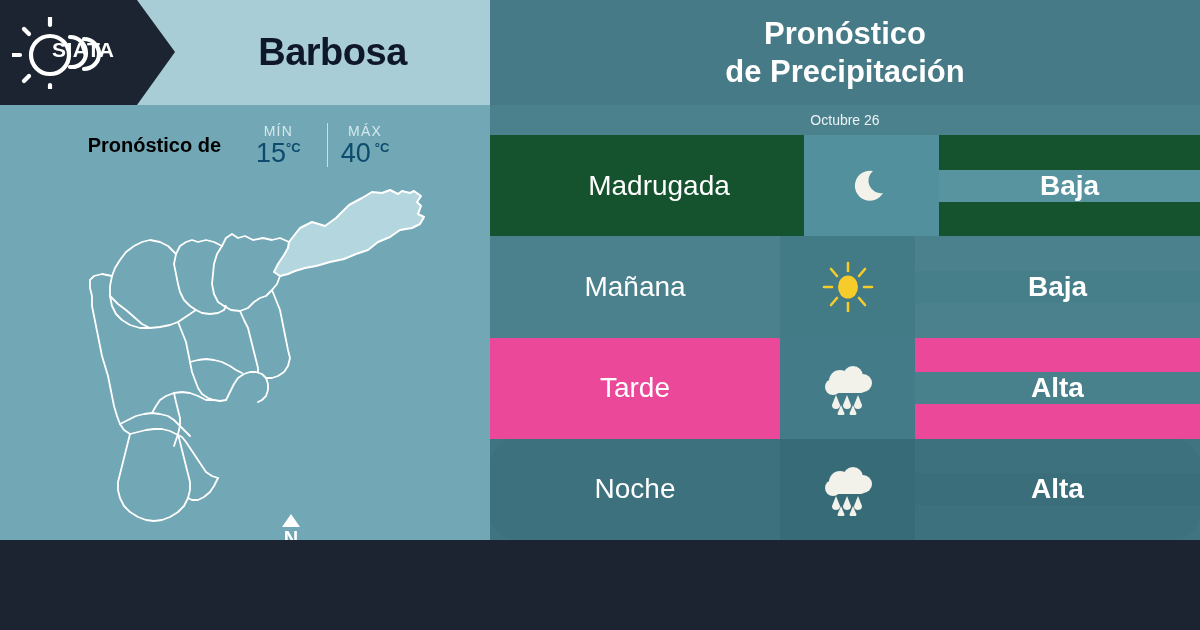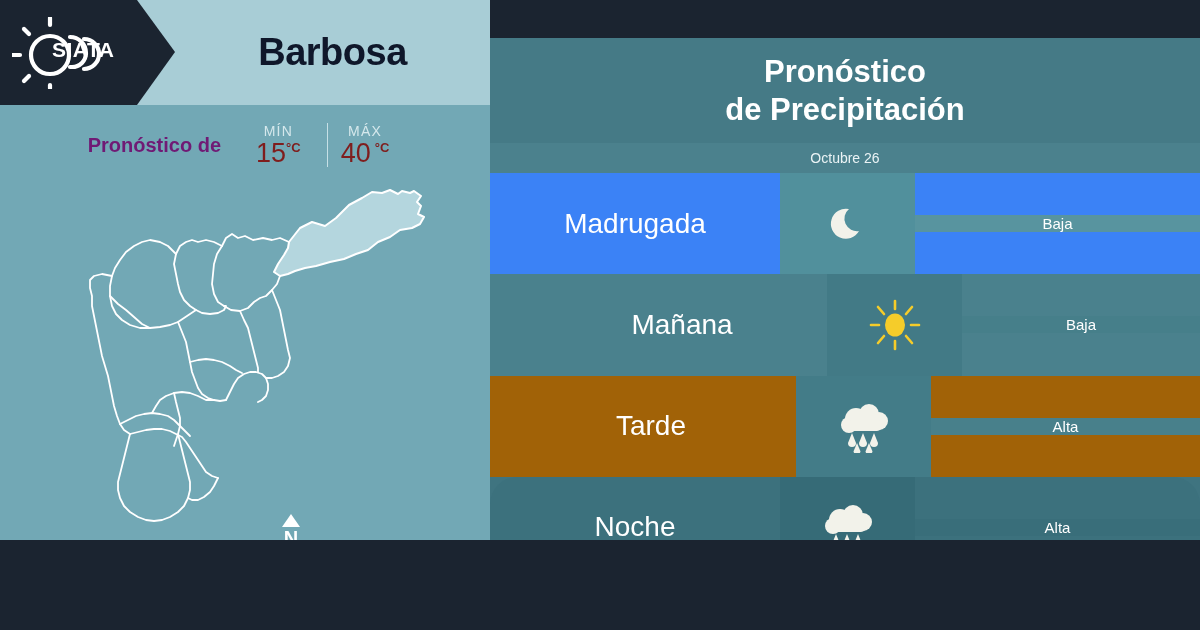--- a/index.html
+++ b/index.html
@@ -36,51 +36,50 @@
     display:flex; align-items:center; justify-content:center;
     color:#0f172a; font-size:38px; font-weight:bold;
     letter-spacing:-0.5px;
   }
 
   .temp-block {
     position:absolute; left:0; top:105px; width:490px; height:80px;
     display:flex; align-items:center; justify-content:center; gap:22px;
   }
   .temp-title {
-    color:#701a75; font-size:20px; font-weight:bold; line-height:1.22;
+    color:#000000; font-size:20px; font-weight:bold; line-height:1.22;
     text-align:center;
   }
   .temp-vals { display:flex; align-items:flex-start; gap:13px; }
   .temp-cell { padding:0 13px; text-align:center; }
   .temp-cell.maxc { border-left:1.5px solid #c6e0e6; }
   .temp-label {
     color:#d5e8ec; font-size:14px; letter-spacing:1.2px; display:block;
     margin-bottom:1px;
   }
   .temp-value {
-    color:#7f1d1d; font-size:27px; font-weight:300; display:block;
+    color:#0c4a6e; font-size:27px; font-weight:300; display:block;
     line-height:1;
   }
   .temp-value sup { font-size:13px; font-weight:bold; vertical-align:super; }
   .temp-value .deg-sp { font-size:13px; font-weight:bold; vertical-align:super; margin-left:4px;}
 
   .map-wrap { position:absolute; left:0; top:180px; width:490px; height:360px; }
   .north { position:absolute; left:278px; top:334px; text-align:center; width:26px; }
   .north-tri {
     width:0;height:0;margin:0 auto;
     border-left:9px solid transparent; border-right:9px solid transparent;
     border-bottom:13px solid #ffffff;
   }
   .north-n { color:#fff; font-size:20px; font-weight:bold; line-height:1; margin-top:1px;}
 
   
   .right-panel {
     position:absolute; left:490px; top:0; width:710px; height:540px;
     background:#3f7480;
-    margin-top:38px;
   }
   .right-header {
     position:absolute; left:0; top:0; width:710px; height:105px;
     display:flex; align-items:center; justify-content:center;
     background:#457a86;
   }
   .right-title {
     color:#ffffff; font-size:31px; font-weight:bold; text-align:center;
     line-height:1.22;
   }
@@ -99,29 +98,29 @@
   .frow .c-label {
     width:290px; display:flex; align-items:center; justify-content:center;
     color:#ffffff; font-size:28px; font-weight:300;
   }
   .frow .c-icon {
     width:135px; display:flex; align-items:center; justify-content:center;
     height:100%;
   }
   .frow .c-prob {
     flex:1; display:flex; align-items:center; justify-content:center;
-    color:#ffffff; font-size:15px; font-weight:400;
-  }
-  .r0 { background:#3b82f6; }
+    color:#ffffff; font-size:28px; font-weight:700;
+  }
+  .r0 { background:#14532d;padding-left:24px; }
   .r0 .c-icon { background:#51909c; }
   .r0 .c-prob { background:#58949f; }
-  .r1 { background:#4a818d;padding-left:47px; }
+  .r1 { background:#4a818d; }
   .r1 .c-icon { background:#427a86; }
   .r1 .c-prob { background:#467f8a; }
-  .r2 { background:#a16207;padding-left:16px; }
+  .r2 { background:#ec4899; }
   .r2 .c-icon { background:#437c88; }
   .r2 .c-prob { background:#48808b; }
   .r3 { background:#3c717d;border-radius:27px; }
   .r3 .c-icon { background:#366b77; }
   .r3 .c-prob { background:#396e7a; }
 
   
   .footer {
     position:absolute; left:0; top:540px; width:1200px; height:90px;
     background:#1b2430;

